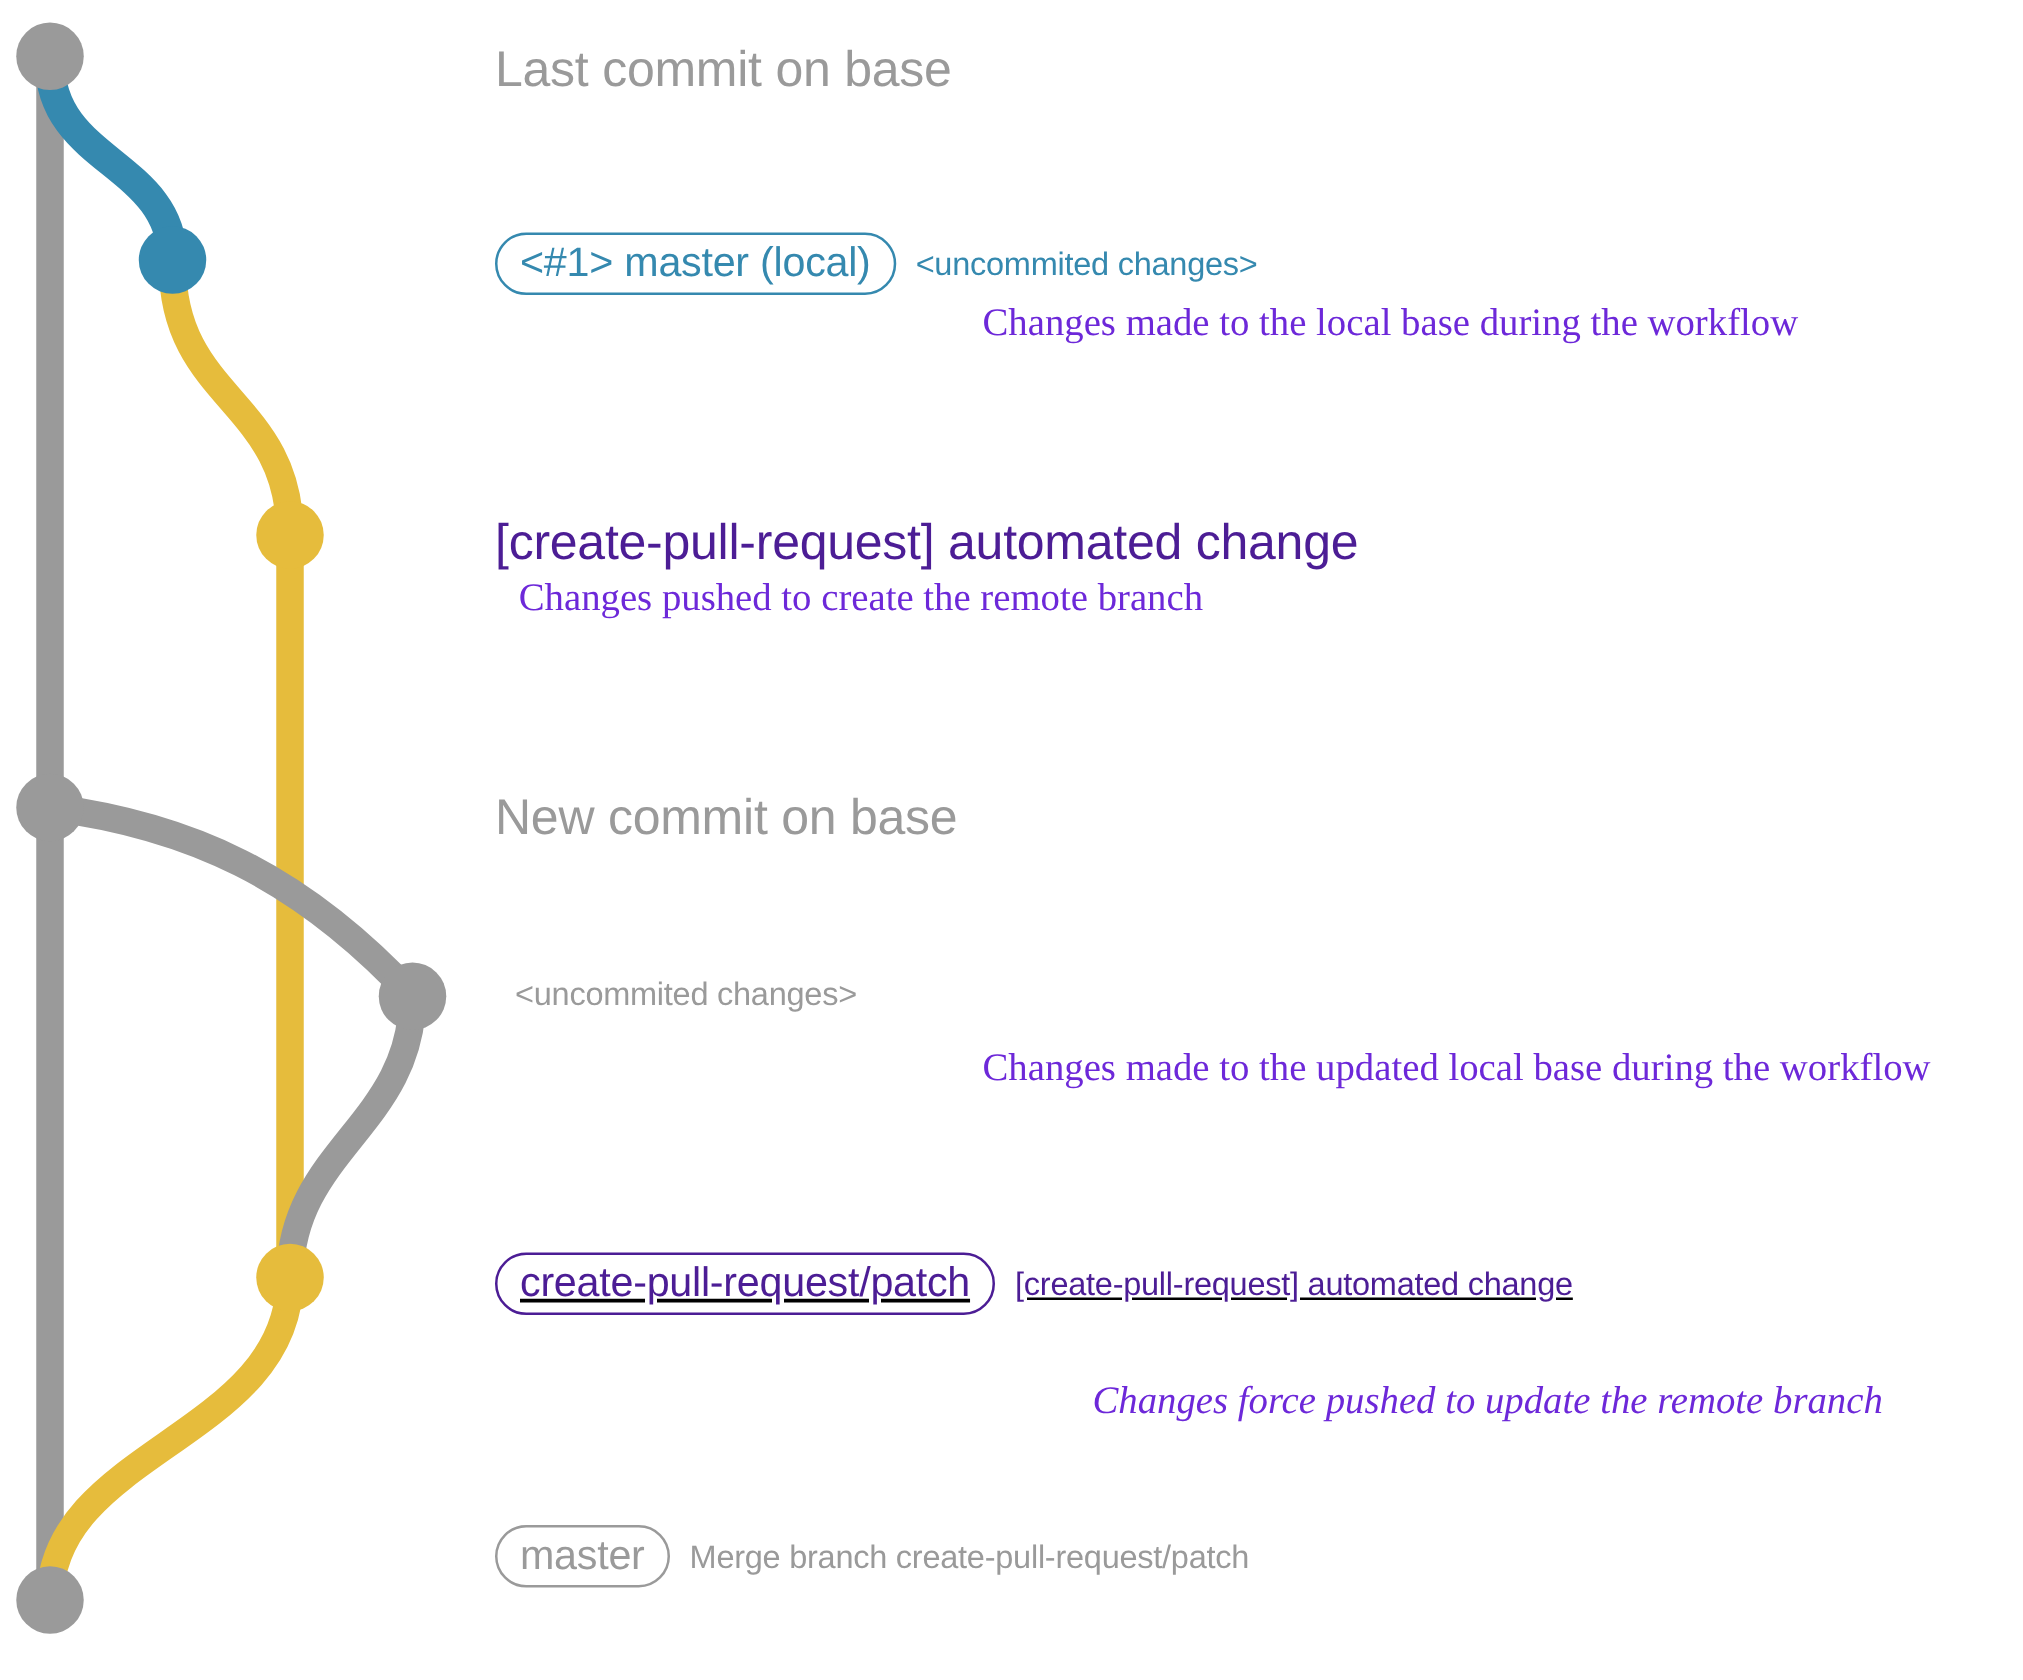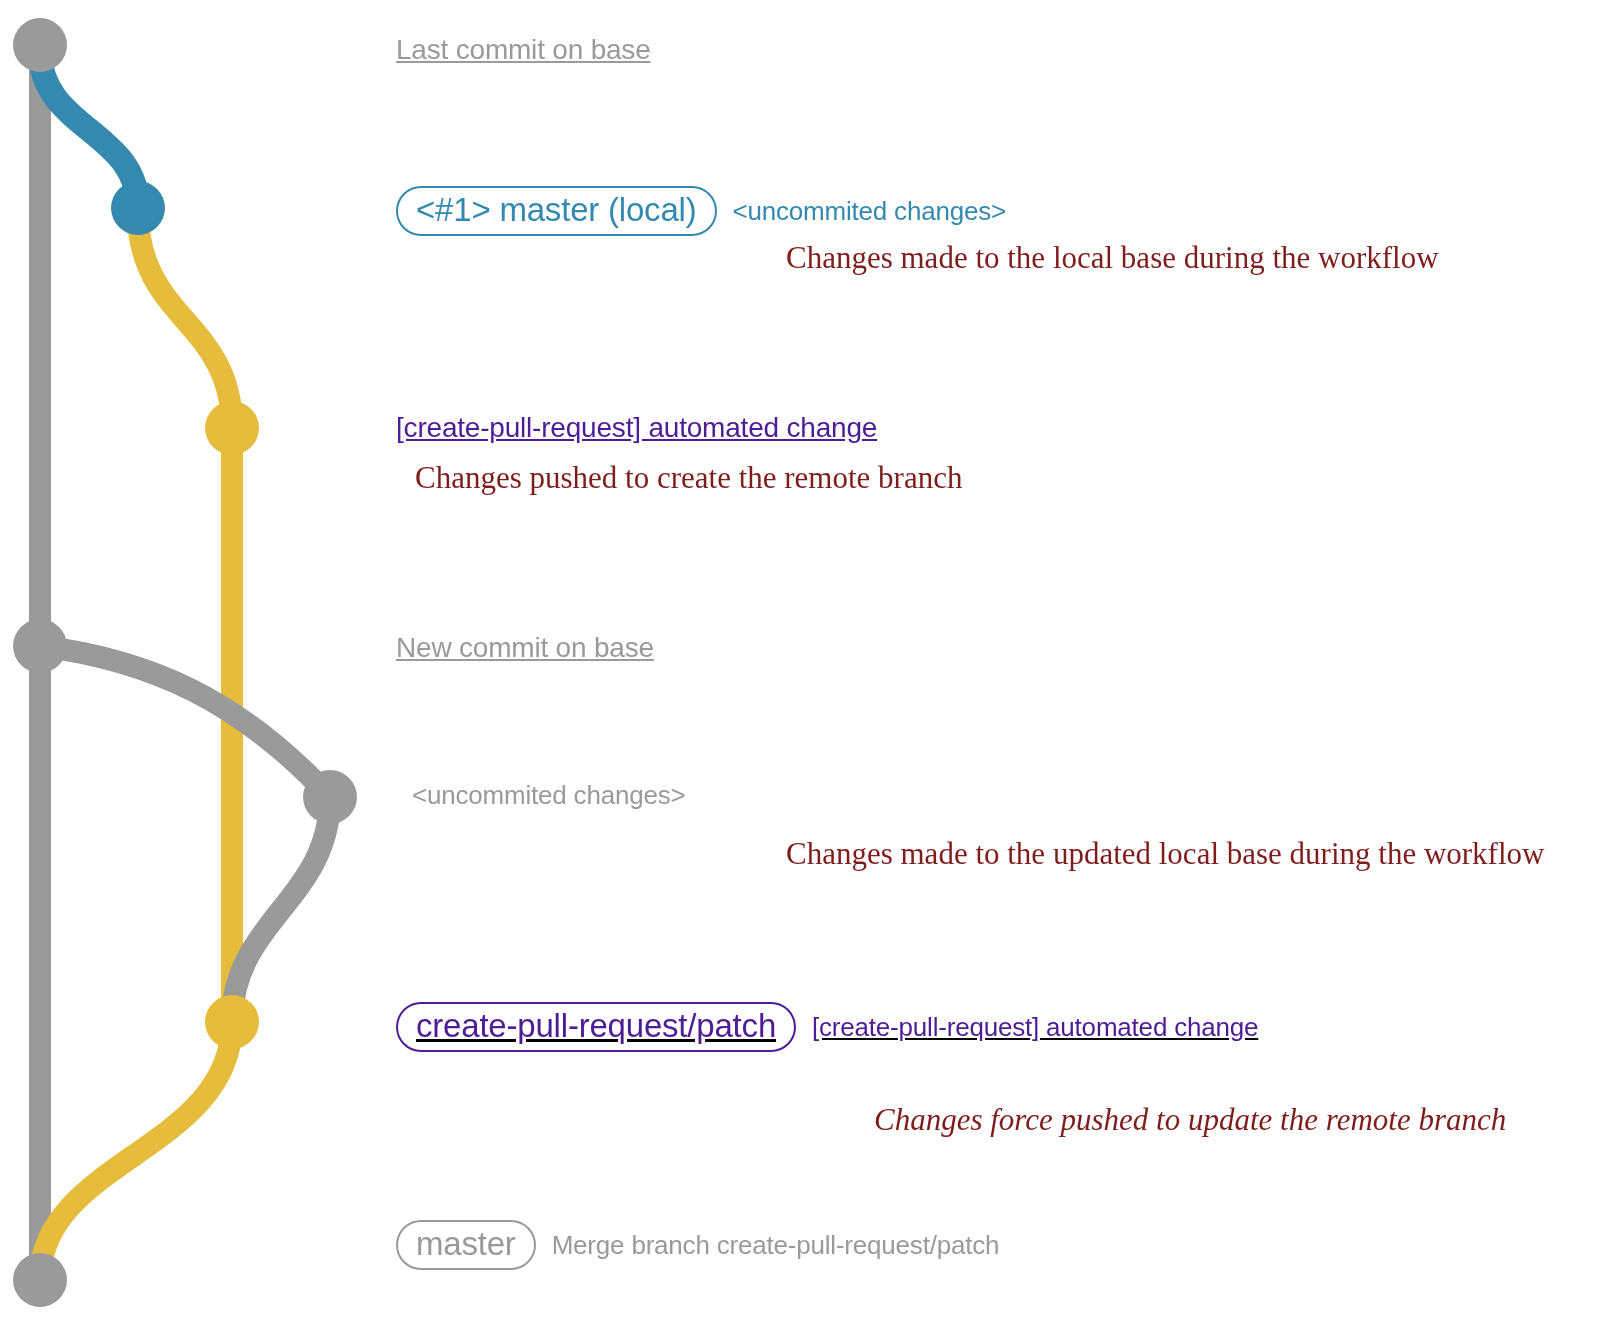--- a/index.html
+++ b/index.html
@@ -46,32 +46,31 @@
     background: #ffffff;
   }
   .label {
     font-size: 26px;
     line-height: 1;
     letter-spacing: -0.2px;
     margin-left: 16px;
   }
   .headline {
     position: absolute;
-    font-size: 28px;
+    font-size: 40px;
     line-height: 1;
     letter-spacing: -0.2px;
     white-space: nowrap;
-    text-decoration: underline;
   }
   .desc {
     position: absolute;
     font-family: "Liberation Serif", serif;
     font-size: 31px;
     line-height: 1;
-    color: #7f1d1d;
+    color: #6d28d9;
     white-space: nowrap;
   }
 
   .c-gray  { color: #9a9a9a; }
   .c-blue  { color: #3589af; }
   .c-yellow{ color: #4c1d95; text-align: right; }
 </style>
 </head>
 <body>
 

